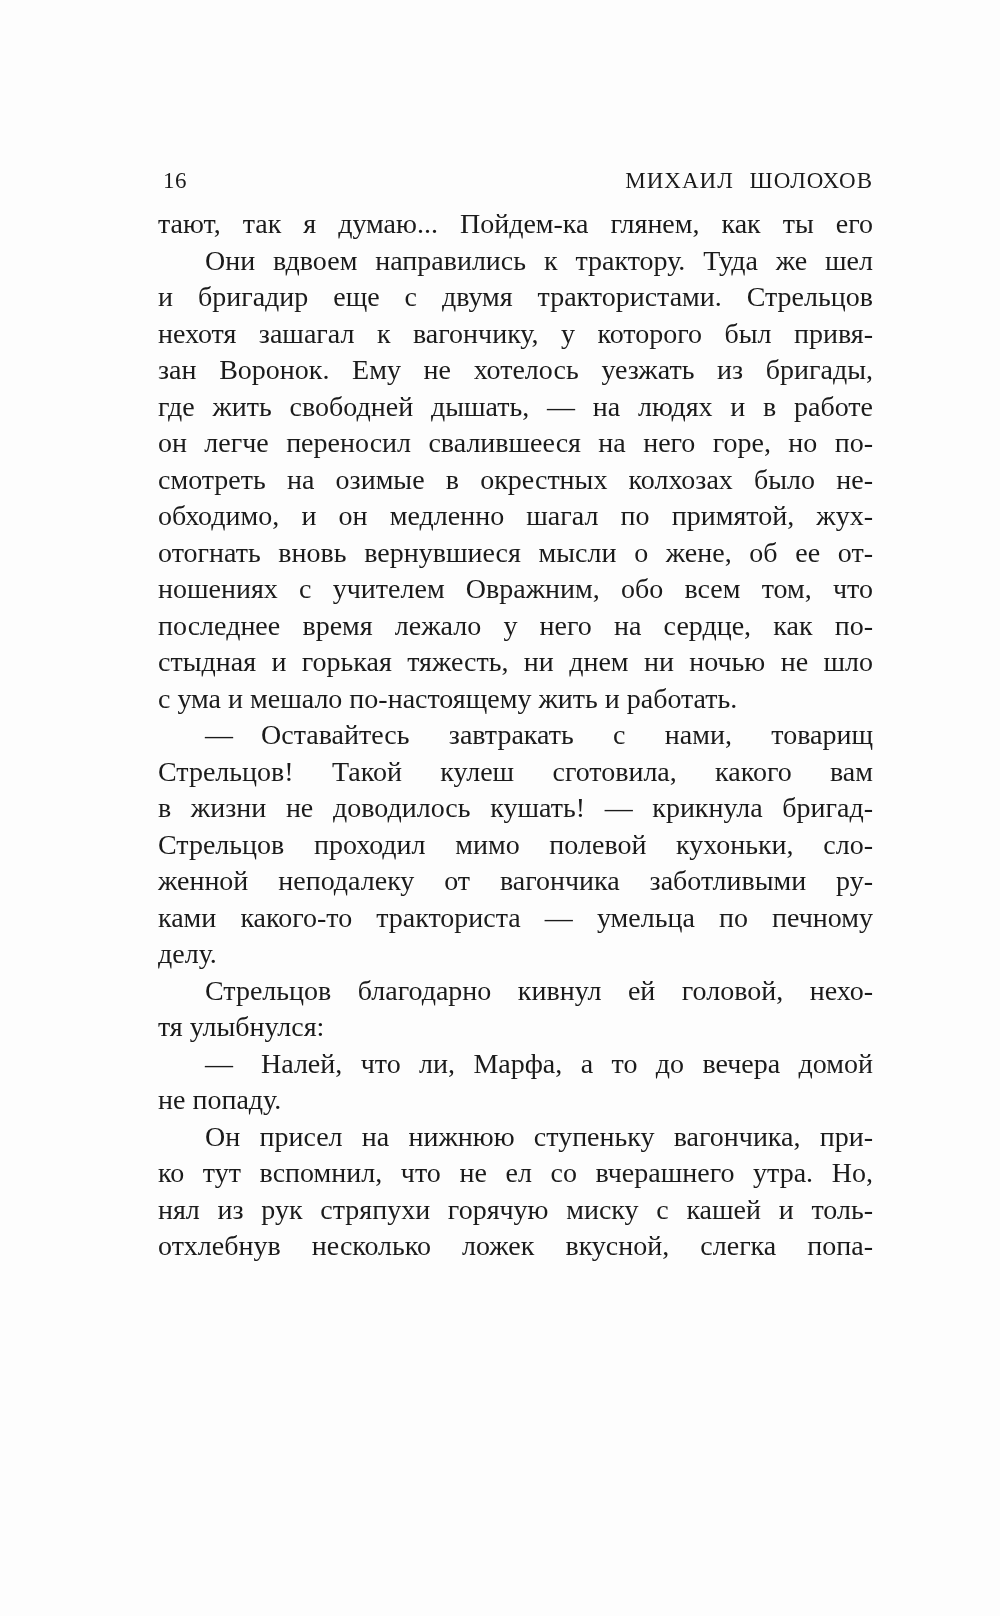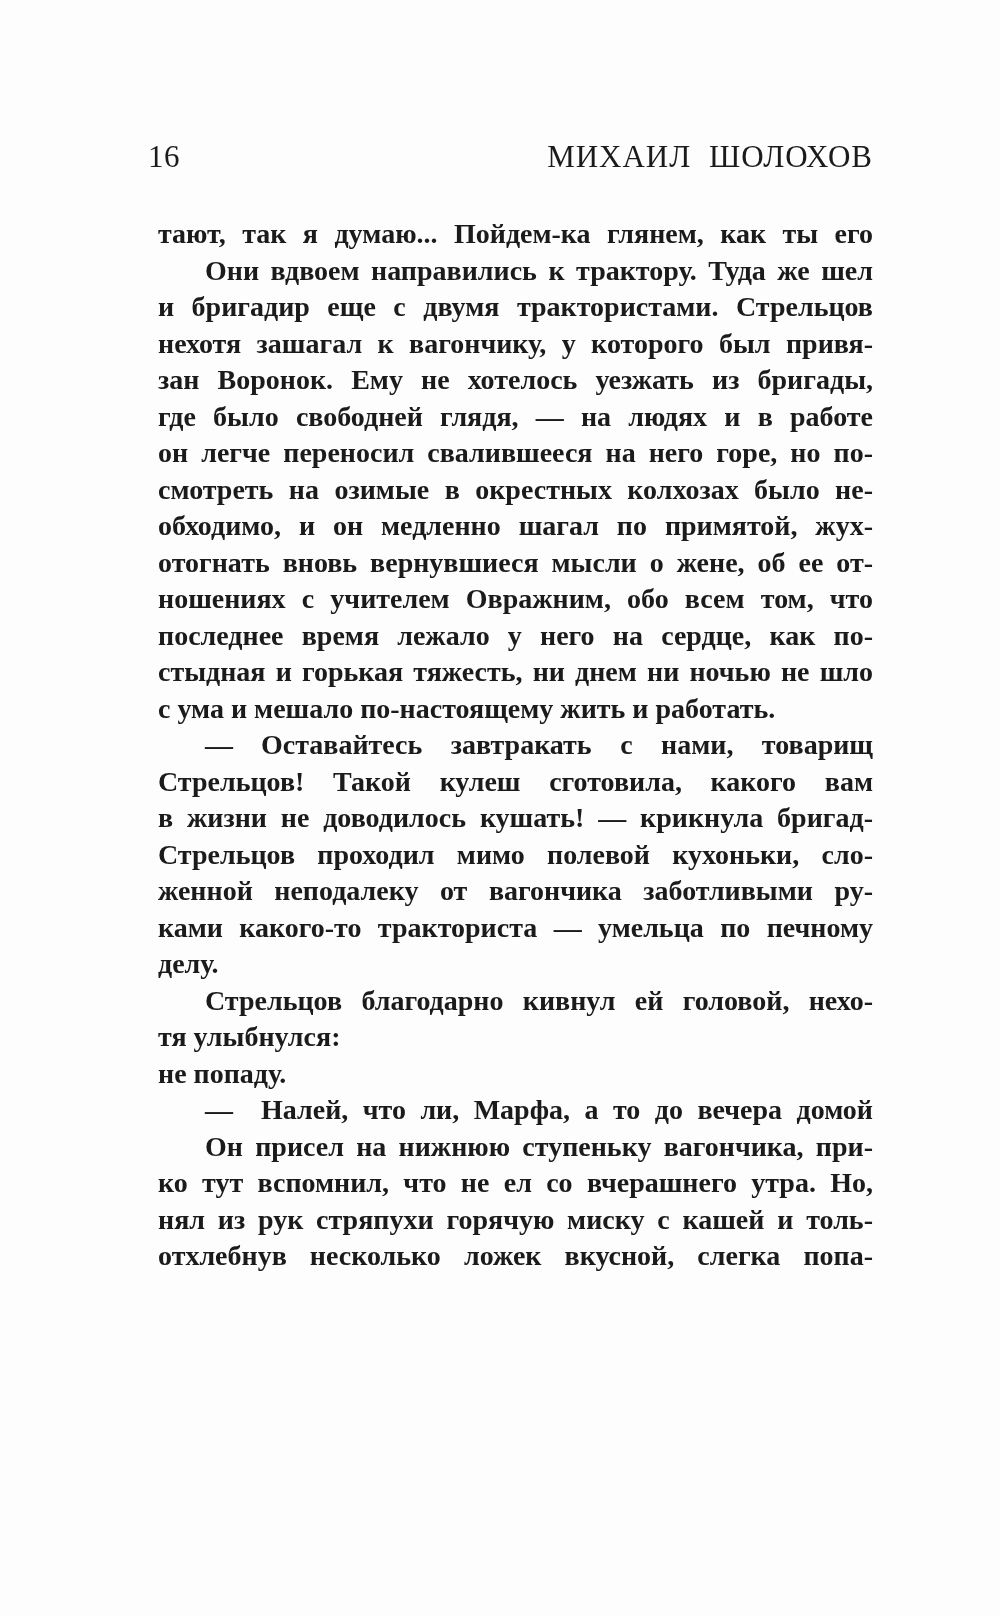--- a/index.html
+++ b/index.html
@@ -8,37 +8,36 @@
     position: relative;
     width: 1000px;
     height: 1616px;
     background: var(--paper);
     font-family: "Liberation Serif", "DejaVu Serif", serif;
     color: var(--ink);
     overflow: hidden;
   }
   .running-head {
     position: absolute;
-    left: 148px;
+    left: 163px;
     right: 127px;
     top: 144px;
     display: flex;
     justify-content: space-between;
     align-items: baseline;
-    font-size: 31px;
+    font-size: 23px;
     line-height: 26px;
   }
   .page-number { letter-spacing: 0.5px; }
-  .author-header { letter-spacing: 1px; word-spacing: 9px; }
+  .author-header { letter-spacing: 1px; word-spacing: 9px; margin-top: 24px; }
   .text-body {
     position: absolute;
     left: 158px;
-    top: 216px;
+    top: 206px;
     width: 715px;
-    font-weight: bold;
   }
   .line {
     font-size: 28px;
     line-height: 36.5px;
     text-align: justify;
     text-align-last: justify;
     white-space: normal;
   }
   .line.flush { text-align-last: left; }
   .line.indent { text-indent: 47px; }
@@ -50,38 +49,38 @@
   <div class="running-head">
     <span class="page-number">16</span>
     <span class="author-header">МИХАИЛ ШОЛОХОВ</span>
   </div>
   <div class="text-body">
       <div class="line">тают, так я думаю... Пойдем-ка глянем, как ты его</div>
       <div class="line indent">Они вдвоем направились к трактору. Туда же шел</div>
       <div class="line">и бригадир еще с двумя трактористами. Стрельцов</div>
       <div class="line">нехотя зашагал к вагончику, у которого был привя-</div>
       <div class="line">зан Воронок. Ему не хотелось уезжать из бригады,</div>
-      <div class="line">где было свободней глядя, — на людях и в работе</div>
+      <div class="line">где жить свободней дышать, — на людях и в работе</div>
       <div class="line">он легче переносил свалившееся на него горе, но по-</div>
       <div class="line">смотреть на озимые в окрестных колхозах было не-</div>
       <div class="line">обходимо, и он медленно шагал по примятой, жух-</div>
       <div class="line">отогнать вновь вернувшиеся мысли о жене, об ее от-</div>
       <div class="line">ношениях с учителем Овражним, обо всем том, что</div>
       <div class="line">последнее время лежало у него на сердце, как по-</div>
       <div class="line">стыдная и горькая тяжесть, ни днем ни ночью не шло</div>
       <div class="line flush">с ума и мешало по-настоящему жить и работать.</div>
       <div class="line indent">— Оставайтесь завтракать с нами, товарищ</div>
       <div class="line">Стрельцов! Такой кулеш сготовила, какого вам</div>
       <div class="line">в жизни не доводилось кушать! — крикнула бригад-</div>
       <div class="line">Стрельцов проходил мимо полевой кухоньки, сло-</div>
       <div class="line">женной неподалеку от вагончика заботливыми ру-</div>
       <div class="line">ками какого-то тракториста — умельца по печному</div>
       <div class="line flush">делу.</div>
       <div class="line indent">Стрельцов благодарно кивнул ей головой, нехо-</div>
       <div class="line flush">тя улыбнулся:</div>
+      <div class="line indent">— Налей, что ли, Марфа, а то до вечера домой</div>
       <div class="line flush">не попаду.</div>
-      <div class="line indent">— Налей, что ли, Марфа, а то до вечера домой</div>
       <div class="line indent">Он присел на нижнюю ступеньку вагончика, при-</div>
       <div class="line">ко тут вспомнил, что не ел со вчерашнего утра. Но,</div>
       <div class="line">нял из рук стряпухи горячую миску с кашей и толь-</div>
       <div class="line">отхлебнув несколько ложек вкусной, слегка попа-</div>
     </div>
 </div>
 
 </body></html>

